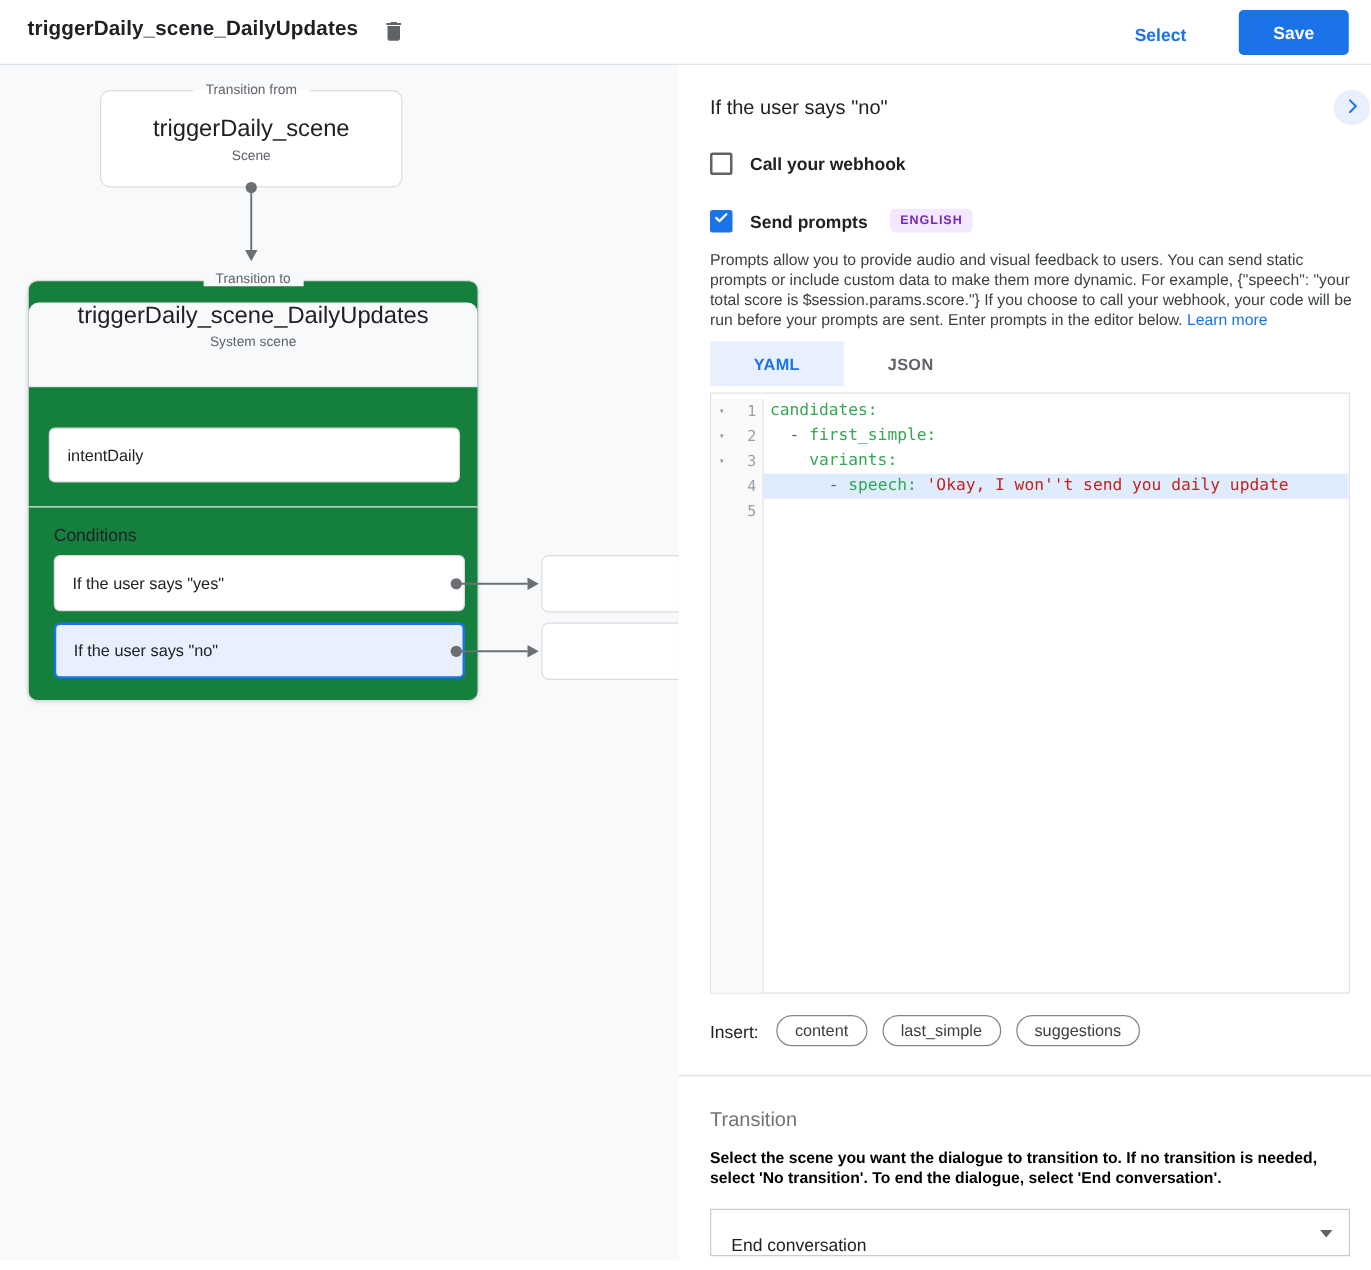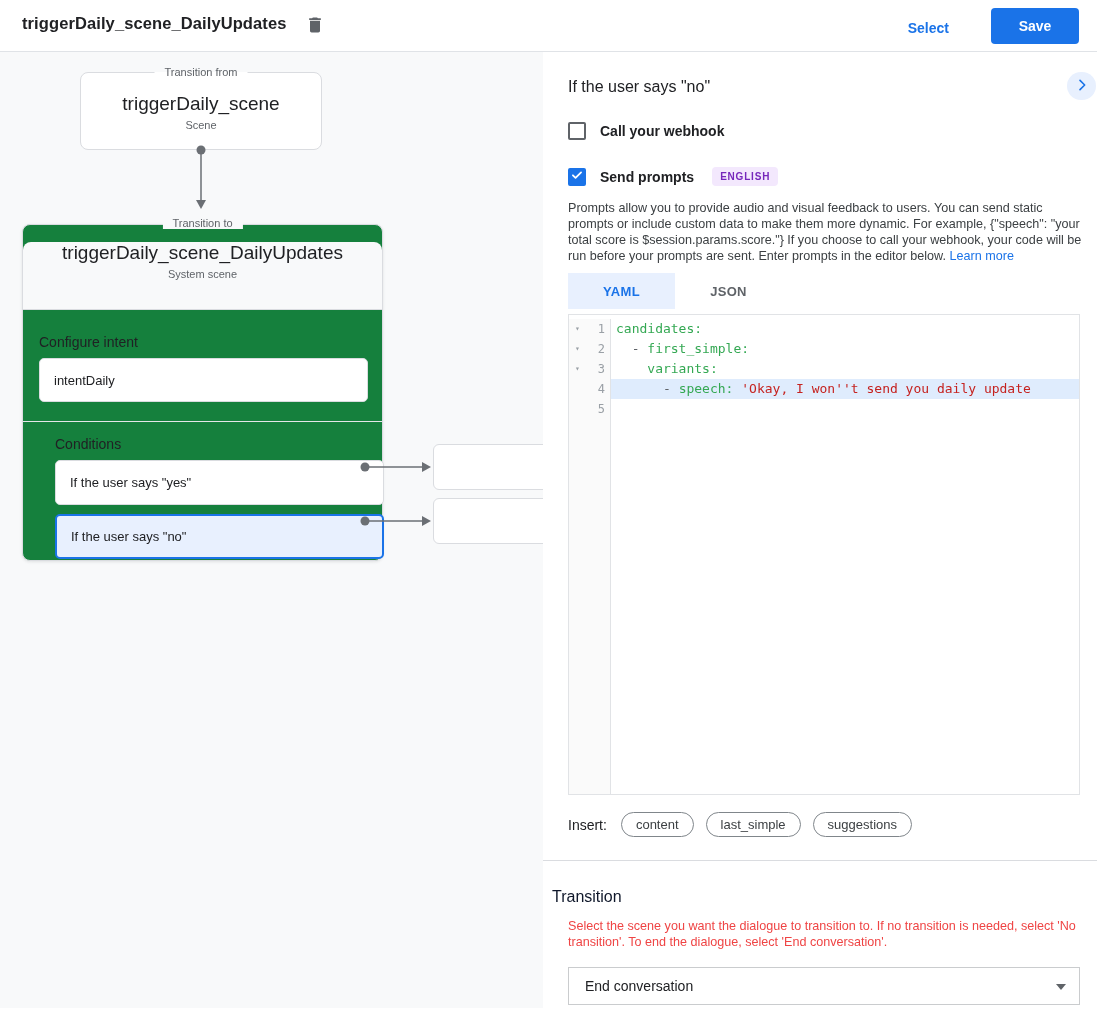--- a/index.html
+++ b/index.html
@@ -20,21 +20,21 @@
   .group-label { position:absolute; top:-7px; left:50%; transform:translateX(-50%); font-size:11px; color:#5f6368; padding:0 10px; white-space:nowrap; }
   .from-box .group-label { background:linear-gradient(to bottom, #f8f9fa 0 50%, #ffffff 50% 100%); }
   .node-name { text-align:center; margin-top:20px; font-size:19px; color:#202124; }
   .node-type { text-align:center; margin-top:4px; font-size:11px; color:#5f6368; }
 
   .to-card { position:absolute; left:22px; top:180px; width:361px; height:337px; background:#15803d; border:1px solid #dadce0; border-radius:8px; box-shadow:0 1px 3px rgba(60,64,67,.12); }
   .to-card .group-label { background:#f8f9fa; top:-8px; }
   .to-card-header { height:68px; background:#f8f9fa; border-bottom:1px solid #dadce0; border-radius:8px 8px 0 0; }
   .to-card-header .node-name { margin-top:17px; }
   .card-section1 { padding:24px 16px 19px 16px; border-bottom:1px solid #e4e6e8; }
-  .card-section2 { padding:14px 16px 0 32px; }
+  .card-section2 { padding:14px 16px 0 20px; }
   .section-label { font-size:14px; color:#202124; }
   .intent-input { margin-top:8px; width:329px; height:44px; border:1px solid #dadce0; border-radius:5px; background:#fff; display:flex; align-items:center; padding-left:14px; font-size:13px; color:#202124; cursor:text; }
   .cond-box { margin-top:8px; width:329px; height:45px; border:1px solid #dadce0; border-radius:5px; background:#fff; display:flex; align-items:center; padding-left:14px; font-size:13px; color:#202124; cursor:pointer; }
   .cond-box.selected { margin-top:9px; border:2px solid #1a73e8; background:#e8f0fe; }
 
   .target-box { position:absolute; width:130px; height:46px; background:#fff; border:1px solid #dadce0; border-radius:6px; }
 
   
   .panel { position:absolute; top:52px; left:543px; width:554px; height:964px; background:#fff; }
   .panel-title { position:absolute; left:25px; top:26px; font-size:16px; color:#202124; }
@@ -63,23 +63,23 @@
   .code-col.active-line { background:#dfecfd; }
   .tok-key { color:#34a853; }
   .tok-str { color:#c5221f; }
   .tok-plain { color:#5f6368; }
 
   .insert-row { position:absolute; left:25px; top:760px; display:flex; align-items:center; gap:12px; }
   .insert-label { font-size:14px; color:#202124; margin-right:2px; }
   .chip { border:1px solid #80868b; border-radius:13px; background:#fff; padding:4px 14px; font-size:13px; color:#3c4043; cursor:pointer; }
 
   .panel-divider { position:absolute; left:0; top:808px; width:554px; border-top:1px solid #dadce0; }
-  .transition-title { position:absolute; left:9px; top:836px; font-size:16px; color:#0f172a; }
-  .transition-desc { position:absolute; left:25px; top:866px; width:515px; font-size:12.6px; line-height:16px; color:#ef4444; }
-  .transition-select { position:absolute; left:25px; top:915px; width:512px; height:38px; border:1px solid #caccce; background:#fff; display:flex; align-items:center; padding-left:16px; font-size:14px; color:#202124; cursor:pointer; }
+  .transition-title { position:absolute; left:25px; top:836px; font-size:16px; color:#737373; }
+  .transition-desc { position:absolute; left:25px; top:866px; width:515px; font-size:12.6px; line-height:16px; color:#000000;font-weight:bold; }
+  .transition-select { position:absolute; left:25px; top:915px; width:512px; height:38px; border:1px solid #caccce; background:#fff; display:flex; align-items:flex-end; padding-left:16px; font-size:14px; color:#202124; cursor:pointer; }
   .select-caret { position:absolute; right:13px; top:16px; width:0; height:0; border-left:5px solid transparent; border-right:5px solid transparent; border-top:6px solid #5f6368; }
 </style>
 </head>
 <body>
 
 <div class="topbar">
   <div class="topbar-title">triggerDaily_scene_DailyUpdates</div>
   <button class="trash-btn">
     <span>
       <svg width="20" height="20" viewBox="0 0 24 24">
@@ -111,21 +111,20 @@
     <div class="node-type">Scene</div>
   </div>
 
   <div class="to-card">
     <span class="group-label">Transition to</span>
     <div class="to-card-header">
       <div class="node-name">triggerDaily_scene_DailyUpdates</div>
       <div class="node-type">System scene</div>
     </div>
     <div class="card-section1">
-      <div class="section-label">Configure intent</div>
       <div class="intent-input">intentDaily</div>
     </div>
     <div class="card-section2">
       <div class="section-label">Conditions</div>
       <div class="cond-box">If the user says "yes"</div>
       <div class="cond-box selected">If the user says "no"</div>
     </div>
   </div>
 
   <div class="target-box" style="left:433px; top:400px;"></div>

